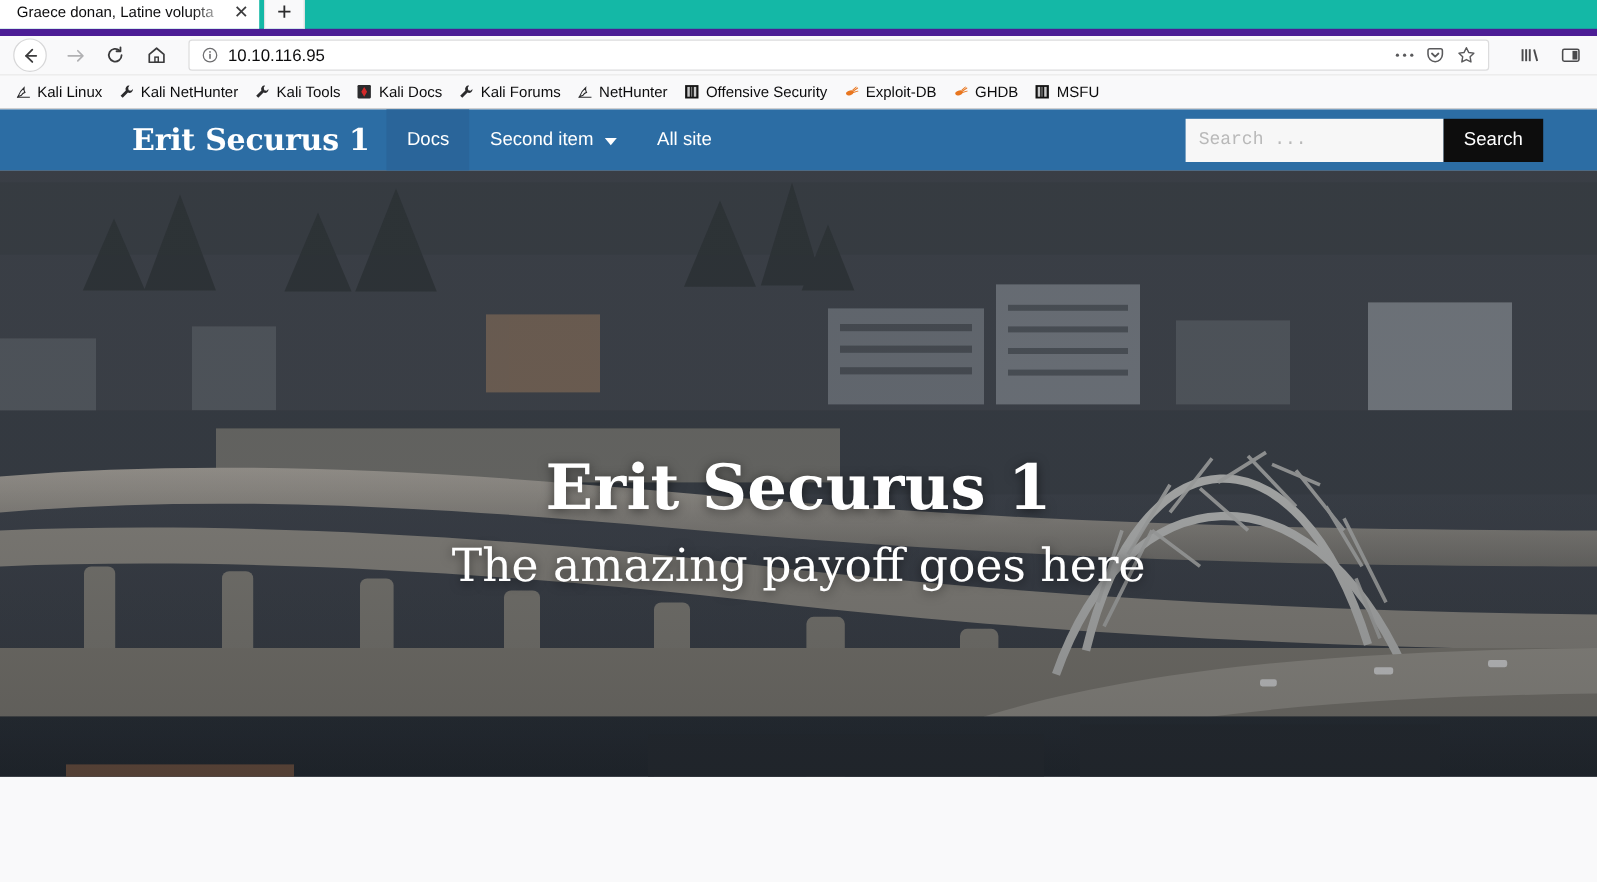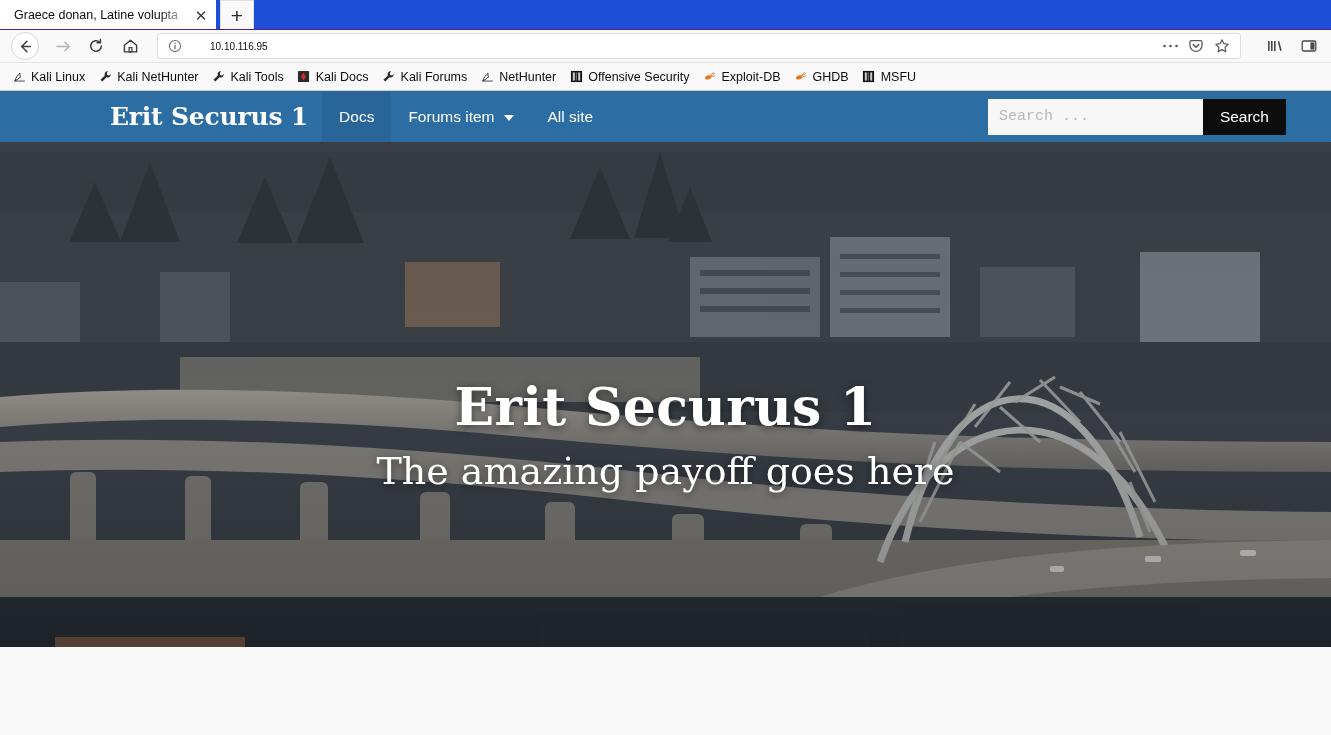--- a/index.html
+++ b/index.html
@@ -8,24 +8,24 @@
     overflow: hidden;
     background: #f9f9fa;
     font-family: "Liberation Sans", sans-serif;
   }
 
   
   #browser { width: 1331px; height: 735px; position: relative; }
 
   .tabstrip {
     height: 30px;
-    background: #1d4ed8;
+    background: #14b8a6;
     display: flex;
     align-items: flex-end;
-    border-bottom: 1px solid #4c1d95;
+    border-bottom: 6px solid #4c1d95;
     position: relative;
   }
   .tab {
     width: 216px; height: 30px;
     background: #fff;
     display: flex; align-items: center;
     padding: 0 6px 0 14px;
     position: relative;
     border-top: 2px solid #0a84ff00;
   }
@@ -82,23 +82,23 @@
     background: #fff;
     border: 1px solid #dcdcdd;
     border-radius: 3px;
     display: flex; align-items: center;
     padding: 0 6px 0 10px;
     min-width: 0;
   }
   .urlbar .info-ic { color: #6e6e70; display: flex; margin-right: 8px; }
   .url-text {
     flex: 1;
-    font-size: 10px;
+    font-size: 14px;
     color: #0c0c0d;
-    white-space: nowrap; overflow: hidden; margin-left: 20px;
+    white-space: nowrap; overflow: hidden;
   }
   .url-actions { display: flex; align-items: center; gap: 2px; }
   .url-act {
     width: 24px; height: 22px;
     display: flex; align-items: center; justify-content: center;
     color: #5a5a5c;
   }
   .chrome-right { display: flex; align-items: center; gap: 2px; padding-left: 12px; }
   .chrome-right .navbtn { width: 32px; }
 
@@ -410,21 +410,21 @@
 
   <div id="page">
 
     <div class="site-nav">
       <div class="brand">Erit Securus 1</div>
       <div class="nav-items">
         <a class="nav-link active">
           <span>Docs</span>
         </a>
         <a class="nav-link">
-          <span>Forums item</span>
+          <span>Second item</span>
           <span class="caret"></span>
         </a>
         <a class="nav-link">
           <span>All site</span>
         </a>
       </div>
       <div class="nav-spacer"></div>
       <div class="searchform">
         <input class="search-input" type="text" placeholder="Search ..." style="">
         <button class="search-btn">Search</button>

